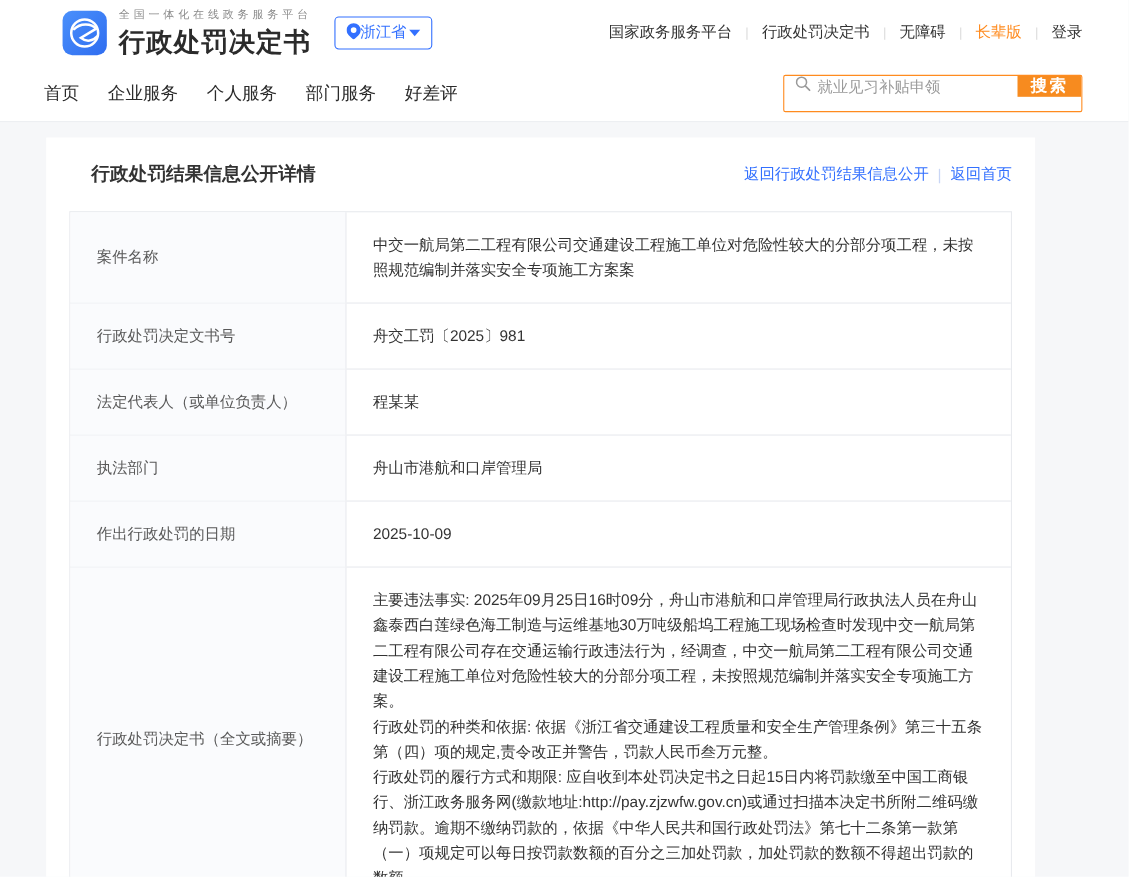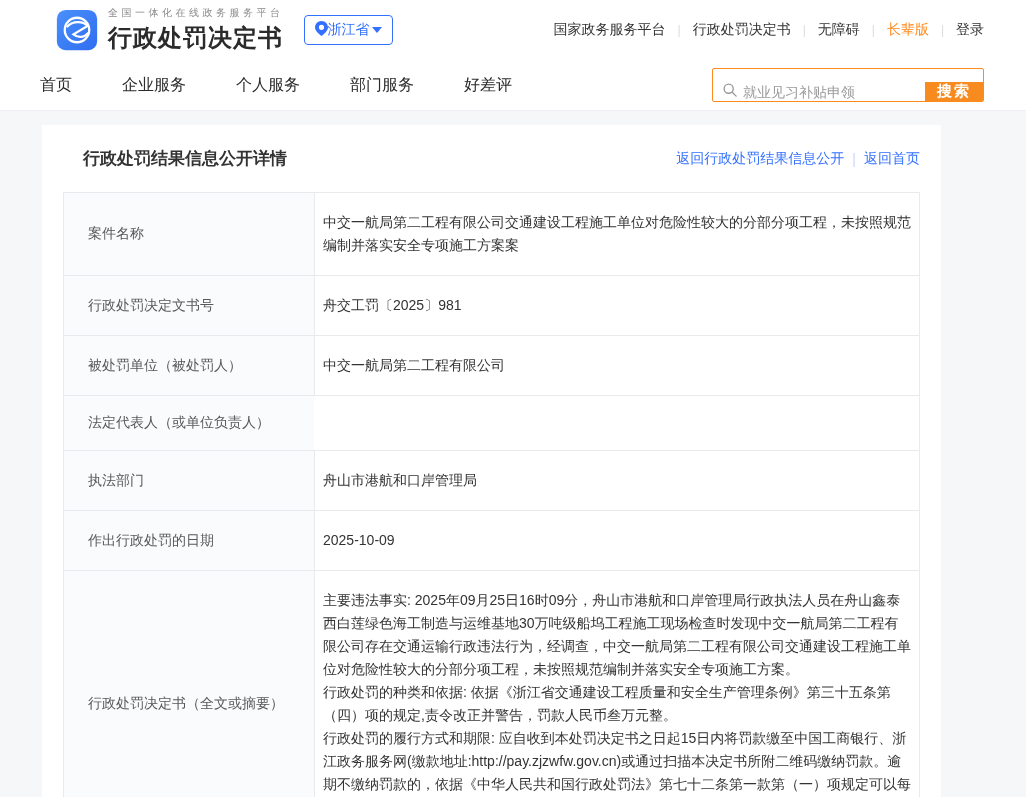--- a/index.html
+++ b/index.html
@@ -18,45 +18,45 @@
   .caret-down { width:0; height:0; border-left:5px solid transparent; border-right:5px solid transparent; border-top:6px solid #3370ff; display:inline-block; margin-left:2px; }
   .header-spacer { flex:1; }
   .top-links { display:flex; align-items:center; font-size:14px; color:#333; }
   .top-links .tlink { cursor:pointer; white-space:nowrap; }
   .top-links .sep { color:#dcdcdc; margin:0 12px; font-size:12px; }
   .tlink-elder { color:#ff8b1f; }
 
   
   .nav { background:#fff; border-bottom:1px solid #edeff2; }
   .nav-inner { display:flex; align-items:center; height:50px; padding:0 42px 0 40px; }
-  .nav-items { display:flex; align-items:center; gap:50px; }
+  .nav-items { display:flex; align-items:center; gap:26px; }
   .nav-item { font-size:16px; color:#2b2b2b; cursor:pointer; white-space:nowrap; }
   .nav-spacer { flex:1; }
-  .search-wrap { display:flex; align-items:flex-end; height:34px; border:1px solid #ff8b1f; border-radius:2px; overflow:hidden; background:#fff; }
+  .search-wrap { display:flex; align-items:flex-start; height:34px; border:1px solid #ff8b1f; border-radius:2px; overflow:hidden; background:#fff; }
   .search-field { display:flex; align-items:center; width:212px; padding:0 10px; }
   .search-field svg { flex:0 0 auto; margin-right:6px; }
   .search-input { border:none; outline:none; width:100%; font-size:14px; color:#333; font-family:inherit; }
   .search-input::placeholder { color:#9a9a9a; }
   .search-btn { width:58px; background:#f78b1f; color:#fff; font-size:15px; font-weight:bold; border:none; cursor:pointer; font-family:inherit; letter-spacing:2px; }
 
   
   .content-area { padding:14px 0 0 0; }
   .card { width:899px; margin-left:42px; background:#fff; padding:22px 21px 18px 21px; min-height:648px; }
   .card-head { display:flex; align-items:center; justify-content:space-between; }
   .page-title { font-size:17px; font-weight:bold; color:#333;margin-left:20px; }
   .back-links { font-size:14px; color:#3370ff; display:flex; align-items:center; }
   .back-links a { color:#3370ff; text-decoration:none; cursor:pointer; }
   .back-links .sep { color:#c9d6f5; margin:0 8px; }
 
   
   .detail-table { margin-top:22px; border:1px solid #e8eaee; }
   .t-row { display:flex; border-bottom:1px solid #e8eaee; }
   .t-row:last-child { border-bottom:none; }
   .t-label { width:250px; flex:0 0 auto; background:#fafbfd; padding:18px 24px; font-size:14px; color:#595959; display:flex; align-items:center; }
-  .t-value { flex:1; border-left:1px solid #e8eaee; padding:18px 8px; font-size:14px; color:#333; line-height:23px; display:flex; flex-direction:column; justify-content:center; }
+  .t-value { flex:1; border-left:1px solid #e8eaee; padding:18px 24px; font-size:14px; color:#333; line-height:23px; display:flex; flex-direction:column; justify-content:center; }
   .t-value p { margin:0; }
 </style>
 </head>
 <body>
 
 <div class="header">
   <div class="header-inner">
     <div class="logo-box">
       <span class="logo-icon">
         <svg width="42" height="42" viewBox="0 0 48 48">
@@ -142,25 +142,22 @@
     <div class="detail-table">
       <div class="t-row">
         <div class="t-label">案件名称</div>
         <div class="t-value">中交一航局第二工程有限公司交通建设工程施工单位对危险性较大的分部分项工程，未按照规范编制并落实安全专项施工方案案</div>
       </div>
       <div class="t-row">
         <div class="t-label">行政处罚决定文书号</div>
         <div class="t-value">舟交工罚〔2025〕981</div>
       </div>
       <div class="t-row">
-        <div class="t-label">被处罚单位（被处罚人）</div>
-        <div class="t-value">中交一航局第二工程有限公司</div>
-      </div>
-      <div class="t-row">
         <div class="t-label">法定代表人（或单位负责人）</div>
+        <div class="t-value">程某某</div>
       </div>
       <div class="t-row">
         <div class="t-label">执法部门</div>
         <div class="t-value">舟山市港航和口岸管理局</div>
       </div>
       <div class="t-row">
         <div class="t-label">作出行政处罚的日期</div>
         <div class="t-value">2025-10-09</div>
       </div>
       <div class="t-row">

